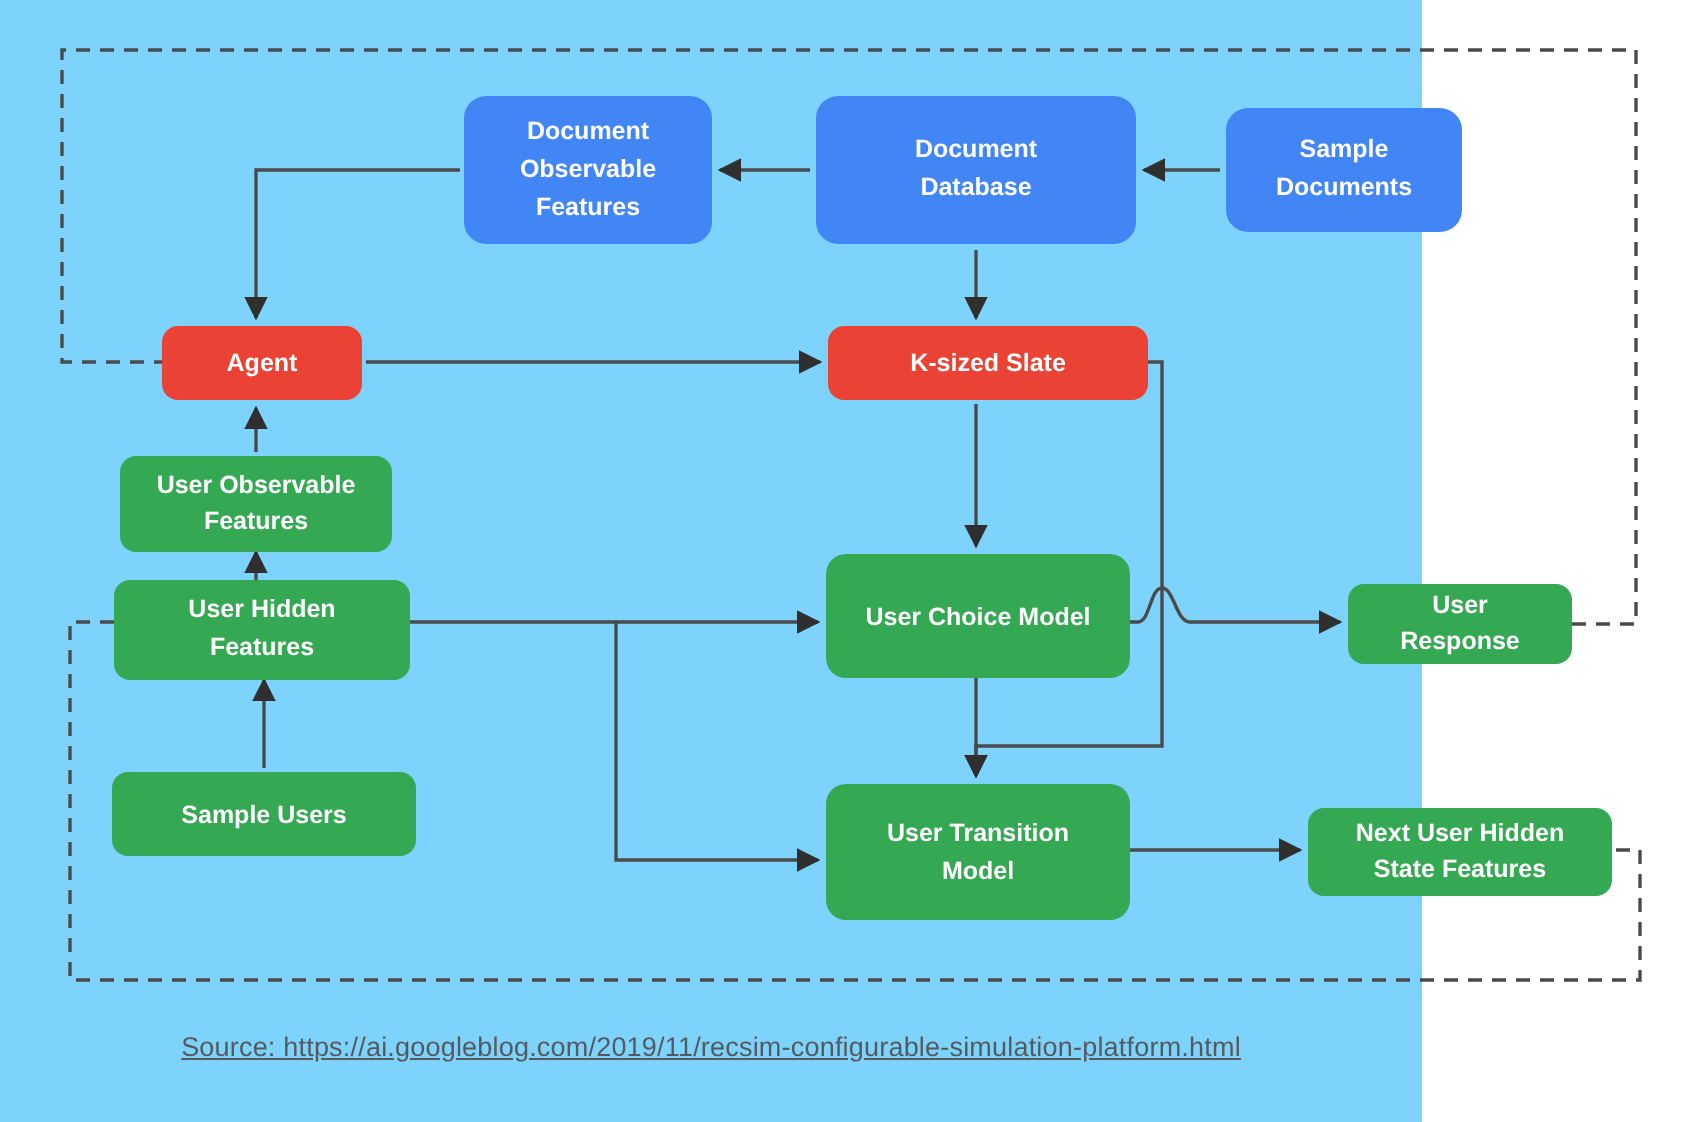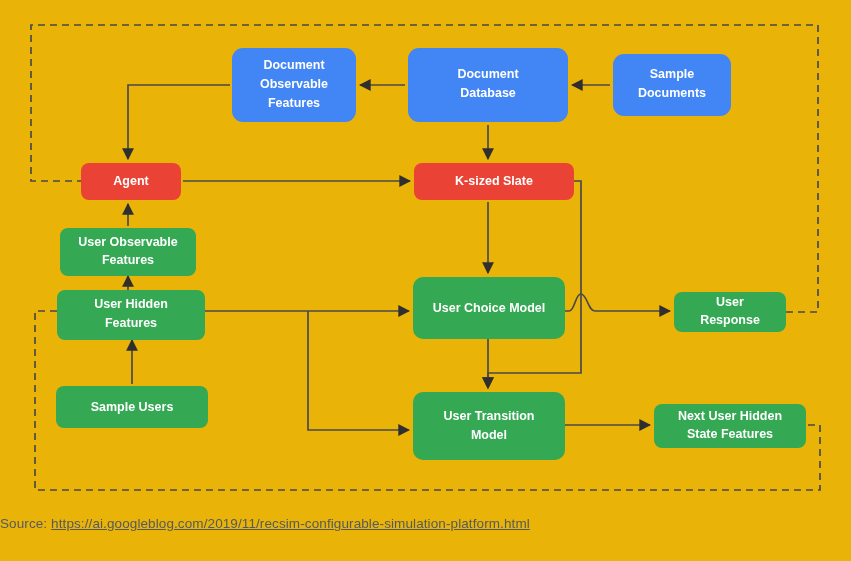--- a/index.html
+++ b/index.html
@@ -8,23 +8,24 @@
     background: #ffffff;
   }
   body {
     width: 851px;
     height: 561px;
     font-family: "Liberation Sans", sans-serif;
     overflow: hidden;
   }
   #diagram-root {
     position: relative;
-    width: 851px;
+    width: 675px;
     height: 561px;
-    background: #eab308;
+    background: #7dd3fc;
+    padding-left: 36px;
   }
   svg#flow {
     position: absolute;
     top: 0;
     left: 0;
     width: 851px;
     height: 561px;
     display: block;
   }
   .node-label {
@@ -53,25 +54,26 @@
     fill: none;
     stroke: #4a4a4a;
     stroke-width: 1.7;
     stroke-dasharray: 7 5;
   }
   .source-line {
     position: absolute;
     left: 0;
     right: 0;
     top: 516px;
-    text-align: left;
+    text-align: center;
     font-family: "Liberation Sans", sans-serif;
     font-size: 13.5px;
     color: #555a5f;
     letter-spacing: 0.1px;
+    text-decoration: underline;
   }
   .source-link {
     color: #555a5f;
     text-decoration: underline;
   }
 </style>
 </head>
 <body>
 
 <div id="diagram-root">

